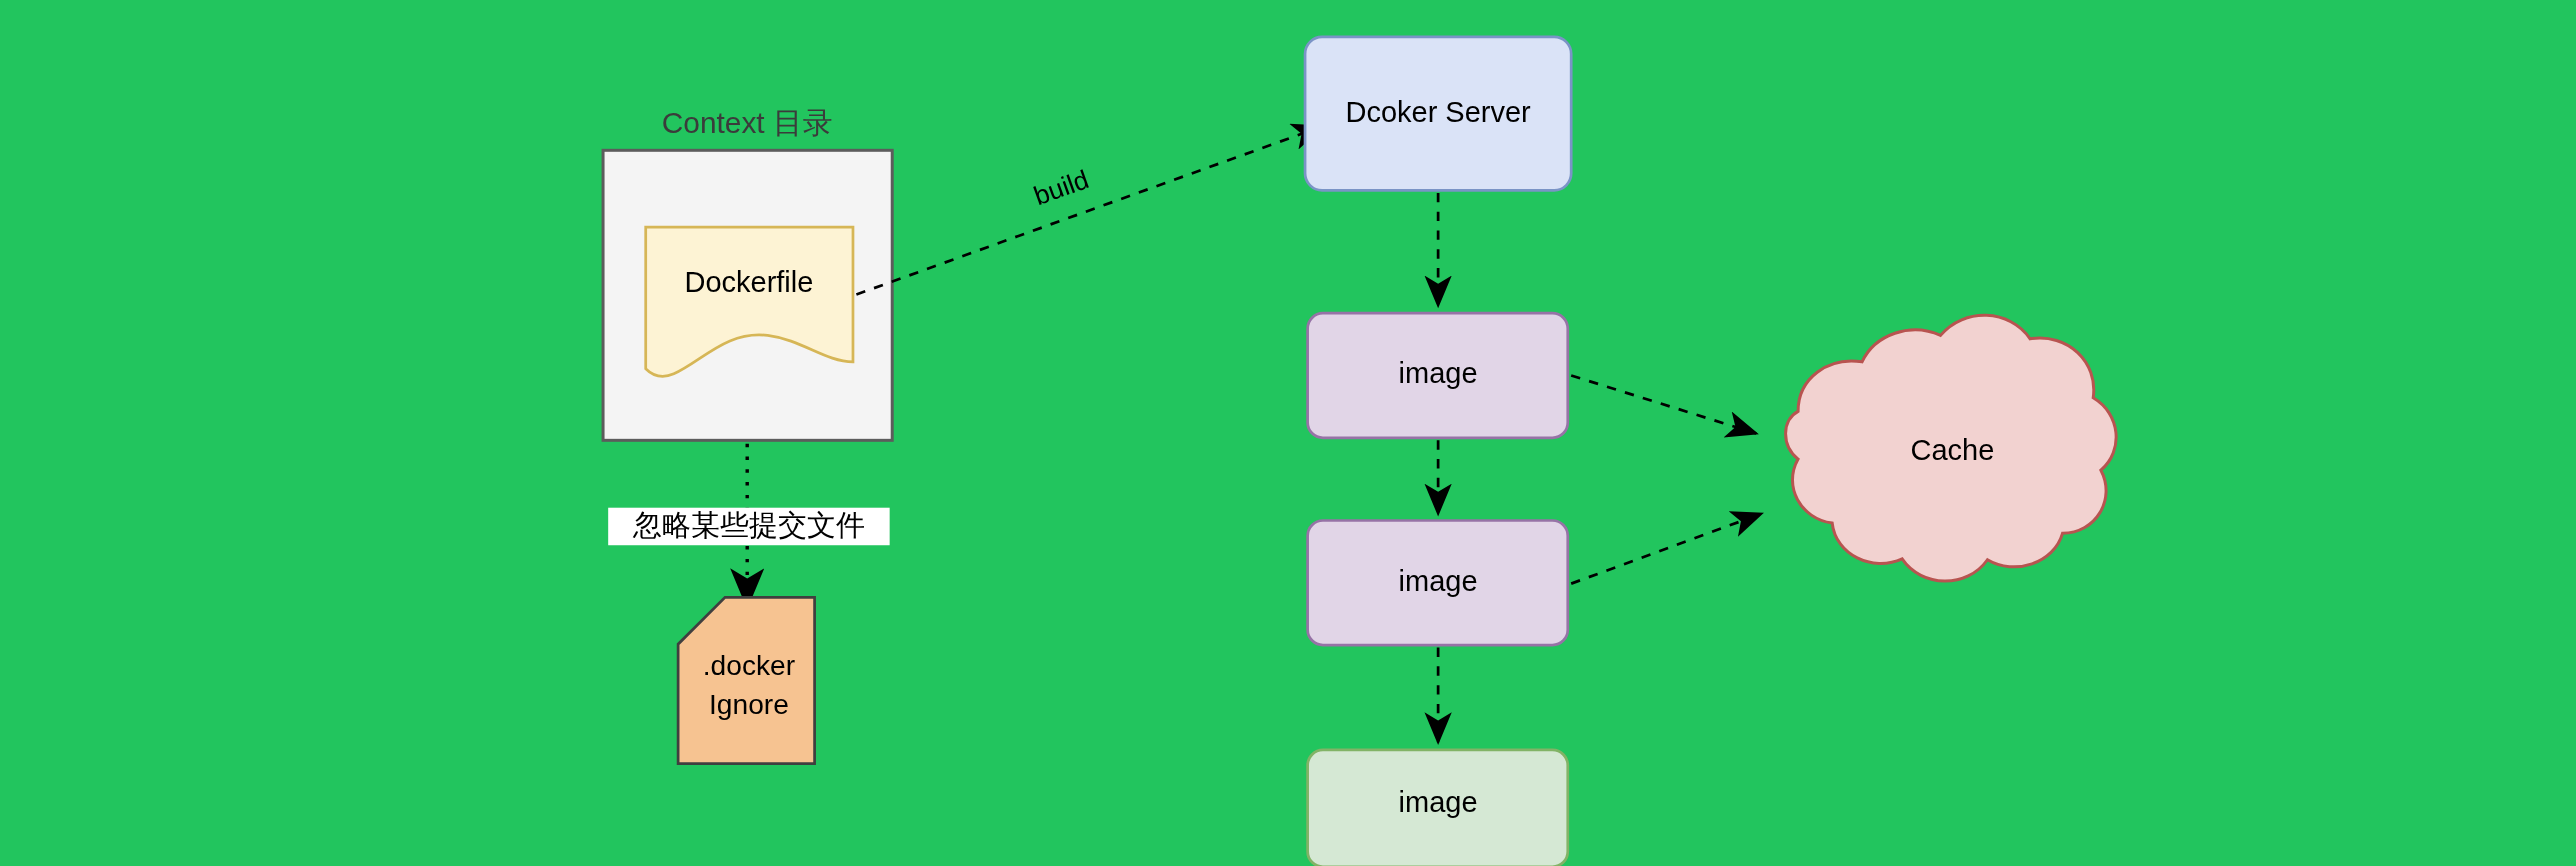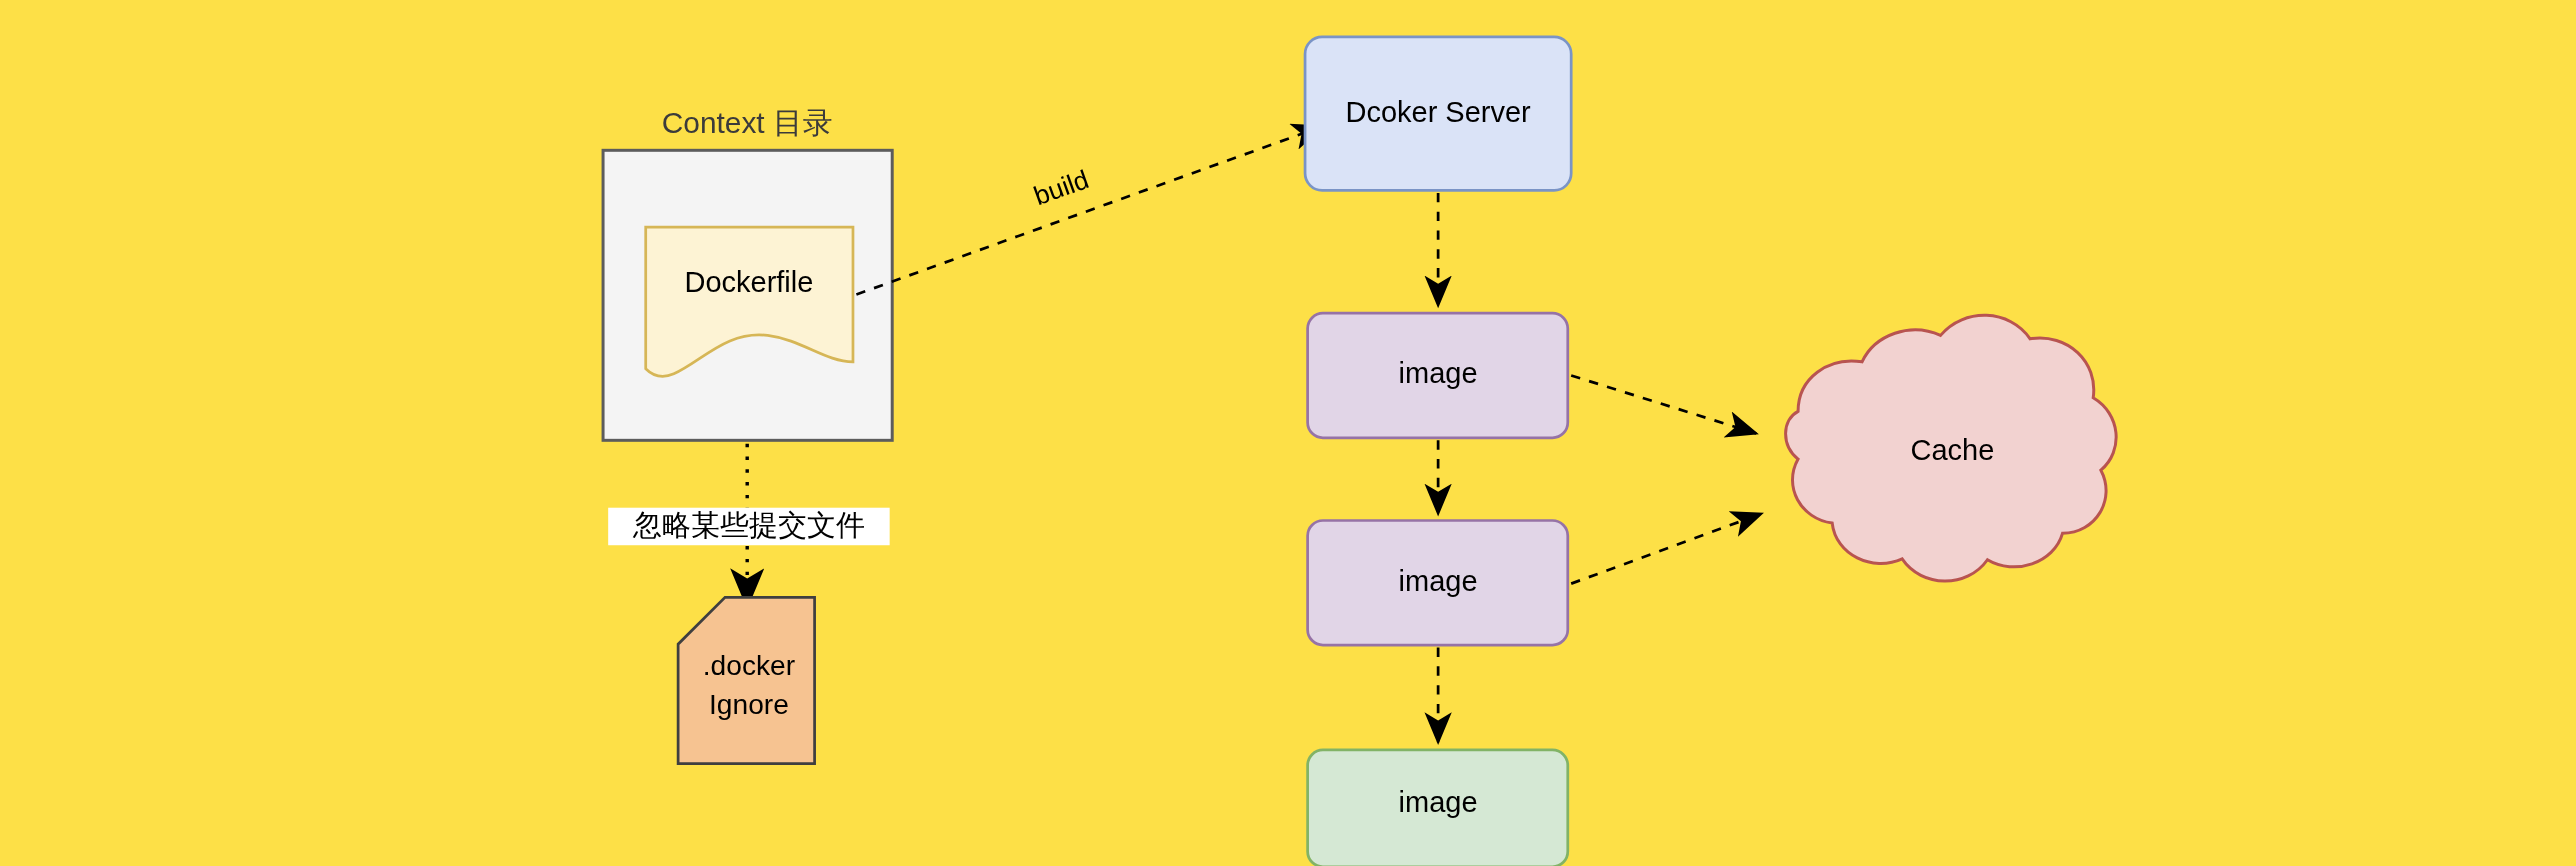--- a/index.html
+++ b/index.html
@@ -10,21 +10,21 @@
   body {
     width: 2576px;
     height: 867px;
     font-family: "Liberation Sans", "DejaVu Sans", sans-serif;
     overflow: hidden;
   }
   #diagram-root {
     position: relative;
     width: 2576px;
     height: 867px;
-    background: #fde047;
+    background: #22c55e;
   }
   svg.canvas {
     position: absolute;
     left: 0;
     top: 0;
     width: 2576px;
     height: 867px;
   }
   .node-label {
     font-family: "Liberation Sans", "DejaVu Sans", sans-serif;

